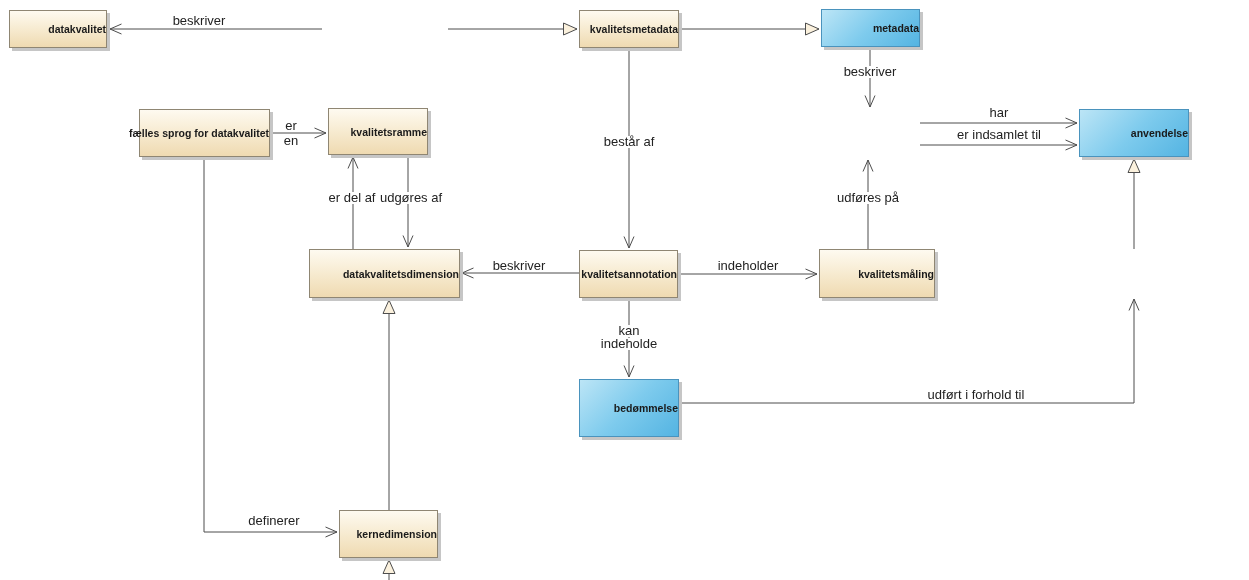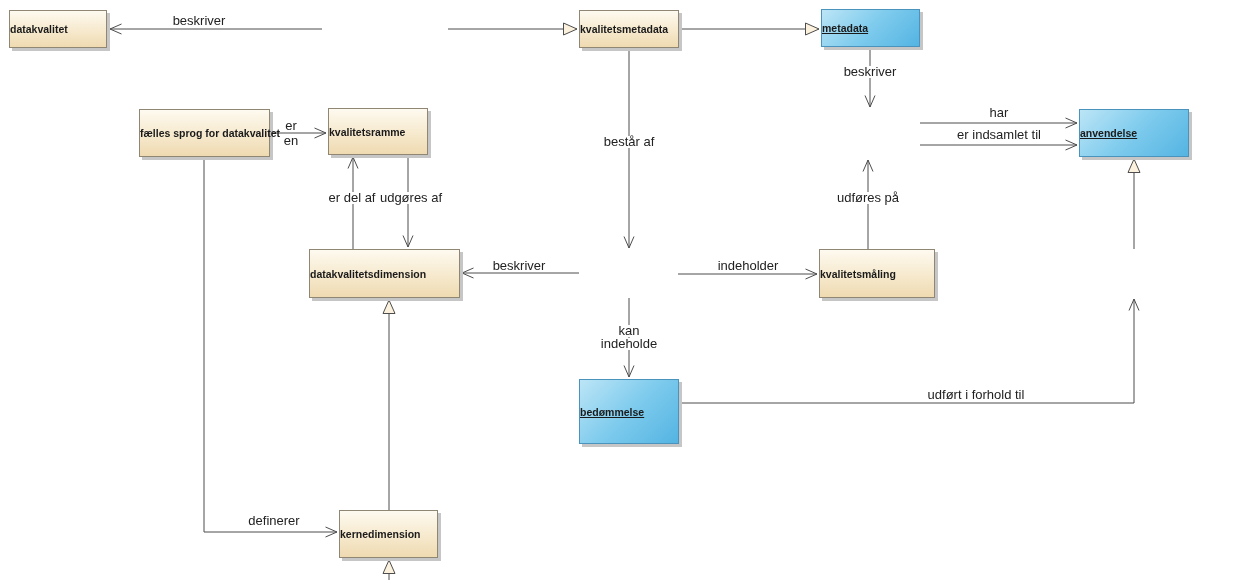--- a/index.html
+++ b/index.html
@@ -17,31 +17,30 @@
     width: 1249px; height: 580px;
   }
   .node {
     position: absolute;
     box-sizing: border-box;
     border: 1px solid #8f8673;
     background: linear-gradient(180deg, #fefaf0 0%, #f6e9cd 55%, #efdab1 100%);
     box-shadow: 3px 3px 0 #c6c6c6;
     display: flex;
     align-items: center;
-    justify-content: flex-start;
+    justify-content: flex-end;
     text-align: center;
     font-size: 10.5px;
     font-weight: bold;
     color: #1a1a1a;
     z-index: 2;
   }
   .node.blue {
     background: linear-gradient(135deg, #bce5f6 0%, #7ecbed 50%, #54b4e2 100%);
     border-color: #4a93bd;
-    text-decoration: underline;
   }
   .node span { white-space: nowrap; }
   .elabel {
     position: absolute;
     transform: translate(-50%, -50%);
     font-size: 13px;
     color: #222222;
     background: #ffffff;
     padding: 0 2px;
     white-space: nowrap;
@@ -102,25 +101,28 @@
   <div class="node" style="left:328px;top:108px;width:100px;height:47px">
     <span>kvalitetsramme</span>
   </div>
   <div class="node blue" style="left:1079px;top:109px;width:110px;height:48px">
     <span>anvendelse</span>
   </div>
 
   <div class="node" style="left:309px;top:249px;width:151px;height:49px">
     <span>datakvalitetsdimension</span>
   </div>
+  <div class="node" style="left:579px;top:250px;width:99px;height:48px">
+    <span>kvalitetsannotation</span>
+  </div>
   <div class="node" style="left:819px;top:249px;width:116px;height:49px">
     <span>kvalitetsmåling</span>
   </div>
 
-  <div class="node blue" style="left:579px;top:379px;width:100px;height:65px">
+  <div class="node blue" style="left:579px;top:379px;width:100px;height:58px">
     <span>bedømmelse</span>
   </div>
 
   <div class="node" style="left:339px;top:510px;width:99px;height:48px">
     <span>kernedimension</span>
   </div>
 
   <span class="elabel" style="left:199px;top:21px">beskriver</span>
   <span class="elabel" style="left:870px;top:72px">beskriver</span>
   <span class="elabel" style="left:999px;top:113px">har</span>

